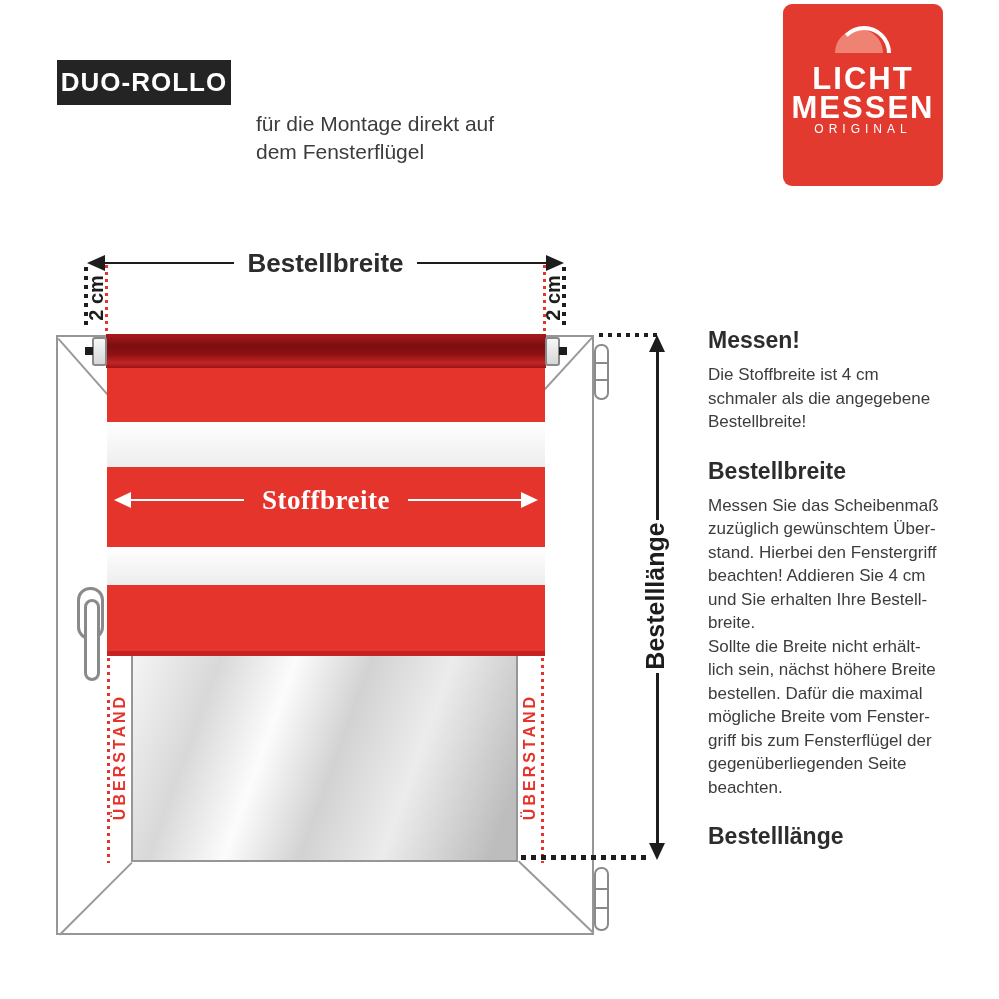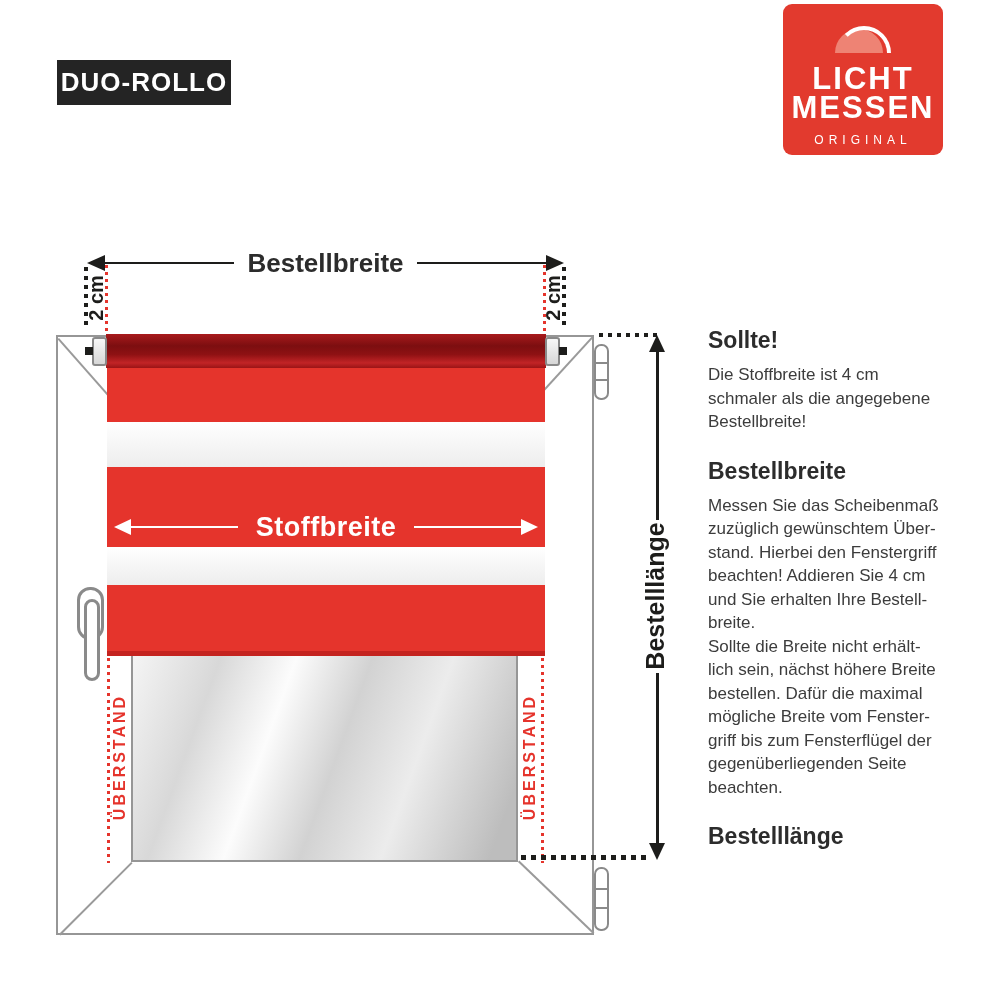--- a/index.html
+++ b/index.html
@@ -9,30 +9,30 @@
   }
   .abs{position:absolute;}
 
   
   .badge{left:57px;top:60px;width:174px;height:45px;background:#242424;color:#fff;
     display:flex;align-items:center;justify-content:center;font-size:26px;font-weight:bold;letter-spacing:1px;}
   .title{left:256px;top:66px;font-size:27px;font-weight:bold;color:#383838;letter-spacing:.5px;}
   .subtitle{left:256px;top:110px;font-size:21px;line-height:28px;color:#3c3c3c;white-space:pre-line;}
 
   
-  .logo{left:783px;top:4px;width:160px;height:151px;background:#e23a2e;border-radius:9px;
+  .logo{left:783px;top:4px;width:160px;height:182px;background:#e23a2e;border-radius:9px;
     display:flex;flex-direction:column;align-items:center;padding-top:21px;box-sizing:border-box;}
   .logo-arc{position:relative;width:56px;height:28px;}
   .logo-arc-fill{position:absolute;left:0;bottom:0;width:48px;height:24px;background:#ee8374;
     border-radius:24px 24px 0 0;}
   .logo-arc-ring{position:absolute;right:0;bottom:0;width:54px;height:27px;box-sizing:border-box;
     border:4.5px solid #fff;border-bottom:none;border-left-color:transparent;border-radius:27px 27px 0 0;}
   .logo-word{color:#fff;font-size:31px;font-weight:bold;letter-spacing:2px;line-height:29px;}
   .logo-word.first{margin-top:11px;}
-  .logo-tag{color:#fff;font-size:12px;letter-spacing:5px;margin-top:11px;}
+  .logo-tag{color:#fff;font-size:12px;letter-spacing:5px;}
 
   
   .frame{left:56px;top:335px;width:538px;height:600px;border:2.5px solid #969696;background:#fff;box-sizing:border-box;}
   .glass{left:131px;top:420px;width:387px;height:442px;box-sizing:border-box;border:2.5px solid #969696;
     background:linear-gradient(110deg,#e3e3e3 0%,#f6f6f6 15%,#d8d8d8 32%,#fcfcfc 46%,#d2d2d2 60%,#ececec 75%,#bdbdbd 95%);}
   .bevel{height:2px;background:#9a9a9a;transform-origin:0 0;}
   .bevel.tl{left:59px;top:338px;width:111px;transform:rotate(48.6deg);}
   .bevel.tr{left:593px;top:338px;width:111px;transform:rotate(132.4deg);}
   .bevel.bl{left:59px;top:934px;width:102px;transform:rotate(-45deg);}
   .bevel.br{left:593px;top:934px;width:104px;transform:rotate(-136.2deg);}
@@ -67,21 +67,21 @@
   .harrow .line{flex:1;height:2.5px;}
   .harrow .head{width:0;height:0;border-top:8px solid transparent;border-bottom:8px solid transparent;}
   .harrow .label{padding:0 13px;white-space:nowrap;}
 
   .bb-arrow{left:87px;top:250px;width:477px;height:26px;}
   .bb-arrow .line{background:#1d1d1b;}
   .bb-arrow .head.l{border-right:18px solid #1d1d1b;}
   .bb-arrow .head.r{border-left:18px solid #1d1d1b;}
   .bb-arrow .label{font-size:26px;font-weight:600;color:#2c2c2c;}
 
-  .sb-arrow{left:114px;top:513px;width:424px;height:28px;}
+  .sb-arrow{left:114px;top:486px;width:424px;height:28px;font-family:Liberation Serif, serif;}
   .sb-arrow .line{background:#fff;}
   .sb-arrow .head.l{border-right:17px solid #fff;}
   .sb-arrow .head.r{border-left:17px solid #fff;}
   .sb-arrow .label{font-size:27px;font-weight:bold;color:#fff;letter-spacing:.5px;padding:0 18px;}
 
   .vdots-black{width:4px;background-image:repeating-linear-gradient(to bottom,#1d1d1b 0 4px,transparent 4px 9px);}
   .vdots-red{width:3px;background-image:repeating-linear-gradient(to bottom,#e5342c 0 3px,transparent 3px 7px);}
   .hdots-black{height:4px;background-image:repeating-linear-gradient(to right,#1d1d1b 0 4px,transparent 4px 9px);}
   .hdots-big{height:5px;background-image:repeating-linear-gradient(to right,#1d1d1b 0 5px,transparent 5px 10px);}
 
@@ -113,20 +113,22 @@
   .sidebar h3{margin:24px 0 9px 0;font-size:23px;font-weight:bold;color:#2c2c2c;}
   .sidebar h3.first{margin-top:0;}
   .sidebar p{margin:0;font-size:17px;line-height:23.5px;color:#3c3c3c;white-space:pre-line;}
 </style>
 </head>
 <body>
 
 <div id="canvas">
 
   <div class="abs badge">DUO-ROLLO</div>
+  <div class="abs subtitle">für die Montage direkt auf
+dem Fensterflügel</div>
 
   <div class="abs logo">
     <div class="logo-arc">
       <div class="logo-arc-fill"></div>
       <div class="logo-arc-ring"></div>
     </div>
     <div class="logo-word first">LICHT</div>
     <div class="logo-word">MESSEN</div>
     <div class="logo-tag">ORIGINAL</div>
   </div>
@@ -189,21 +191,21 @@
 
   <div class="abs hdots-black dots-top-r"></div>
   <div class="abs hdots-big dots-bot-r"></div>
   <div class="abs bl-head up"></div>
   <div class="abs bl-seg s1"></div>
   <div class="abs rot bl-label">Bestelllänge</div>
   <div class="abs bl-seg s2"></div>
   <div class="abs bl-head down"></div>
 
   <div class="abs sidebar">
-    <h3 class="first">Sollte!</h3>
+    <h3 class="first">Messen!</h3>
     <p>Die Stoffbreite ist 4 cm
 schmaler als die angegebene
 Bestellbreite!</p>
     <h3>Bestellbreite</h3>
     <p>Messen Sie das Scheibenmaß
 zuzüglich gewünschtem Über-
 stand. Hierbei den Fenstergriff
 beachten! Addieren Sie 4 cm
 und Sie erhalten Ihre Bestell-
 breite.

